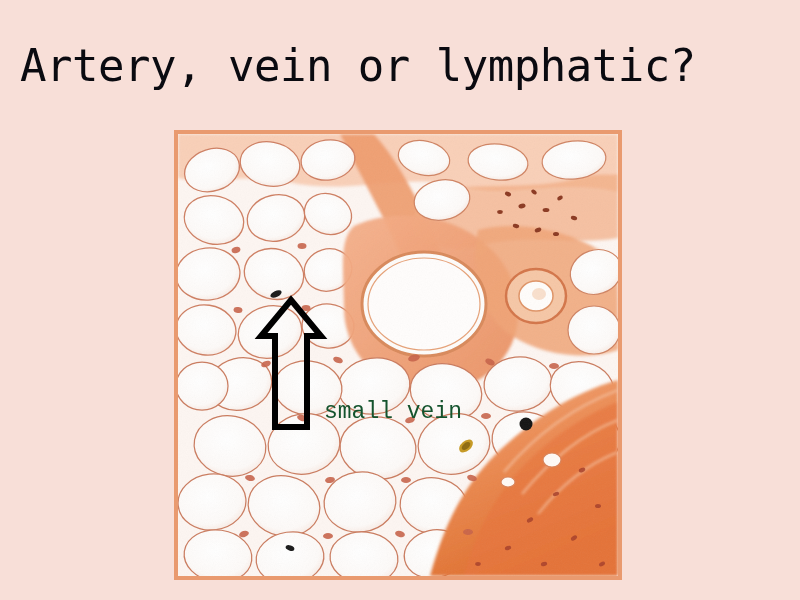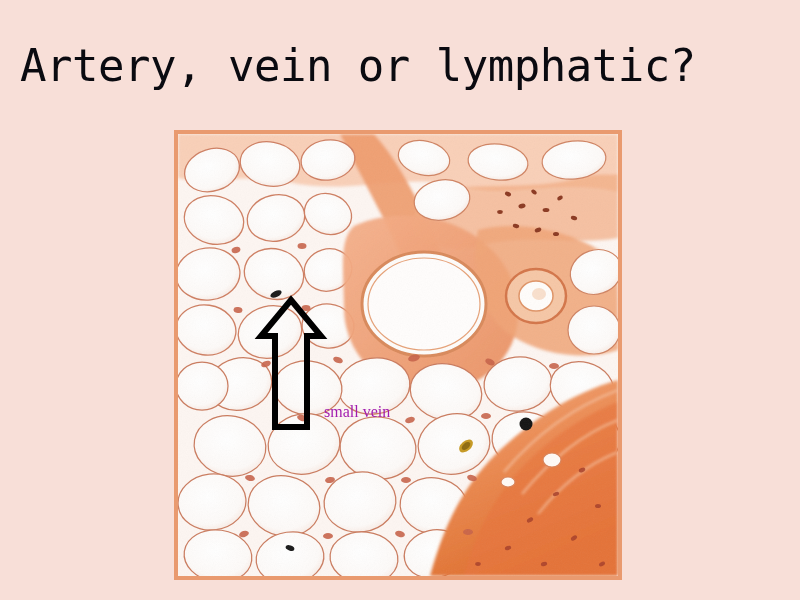--- a/index.html
+++ b/index.html
@@ -66,24 +66,24 @@
   }
   #annotation-layer svg {
     display: block;
     width: 440px;
     height: 442px;
   }
   #label-small-vein {
     position: absolute;
     left: 146px;
     top: 265px;
-    font-family: Liberation Serif, serif;
-    font-size: 16px;
+    font-family: Liberation Mono, monospace;
+    font-size: 23px;
     line-height: 26px;
-    color: #a21caf;
+    color: #14532d;
     white-space: nowrap;
   }
 </style>
 </head>
 <body>
 
 <div id="slide">
 
   <div id="slide-title">Artery, vein or lymphatic?</div>
 

